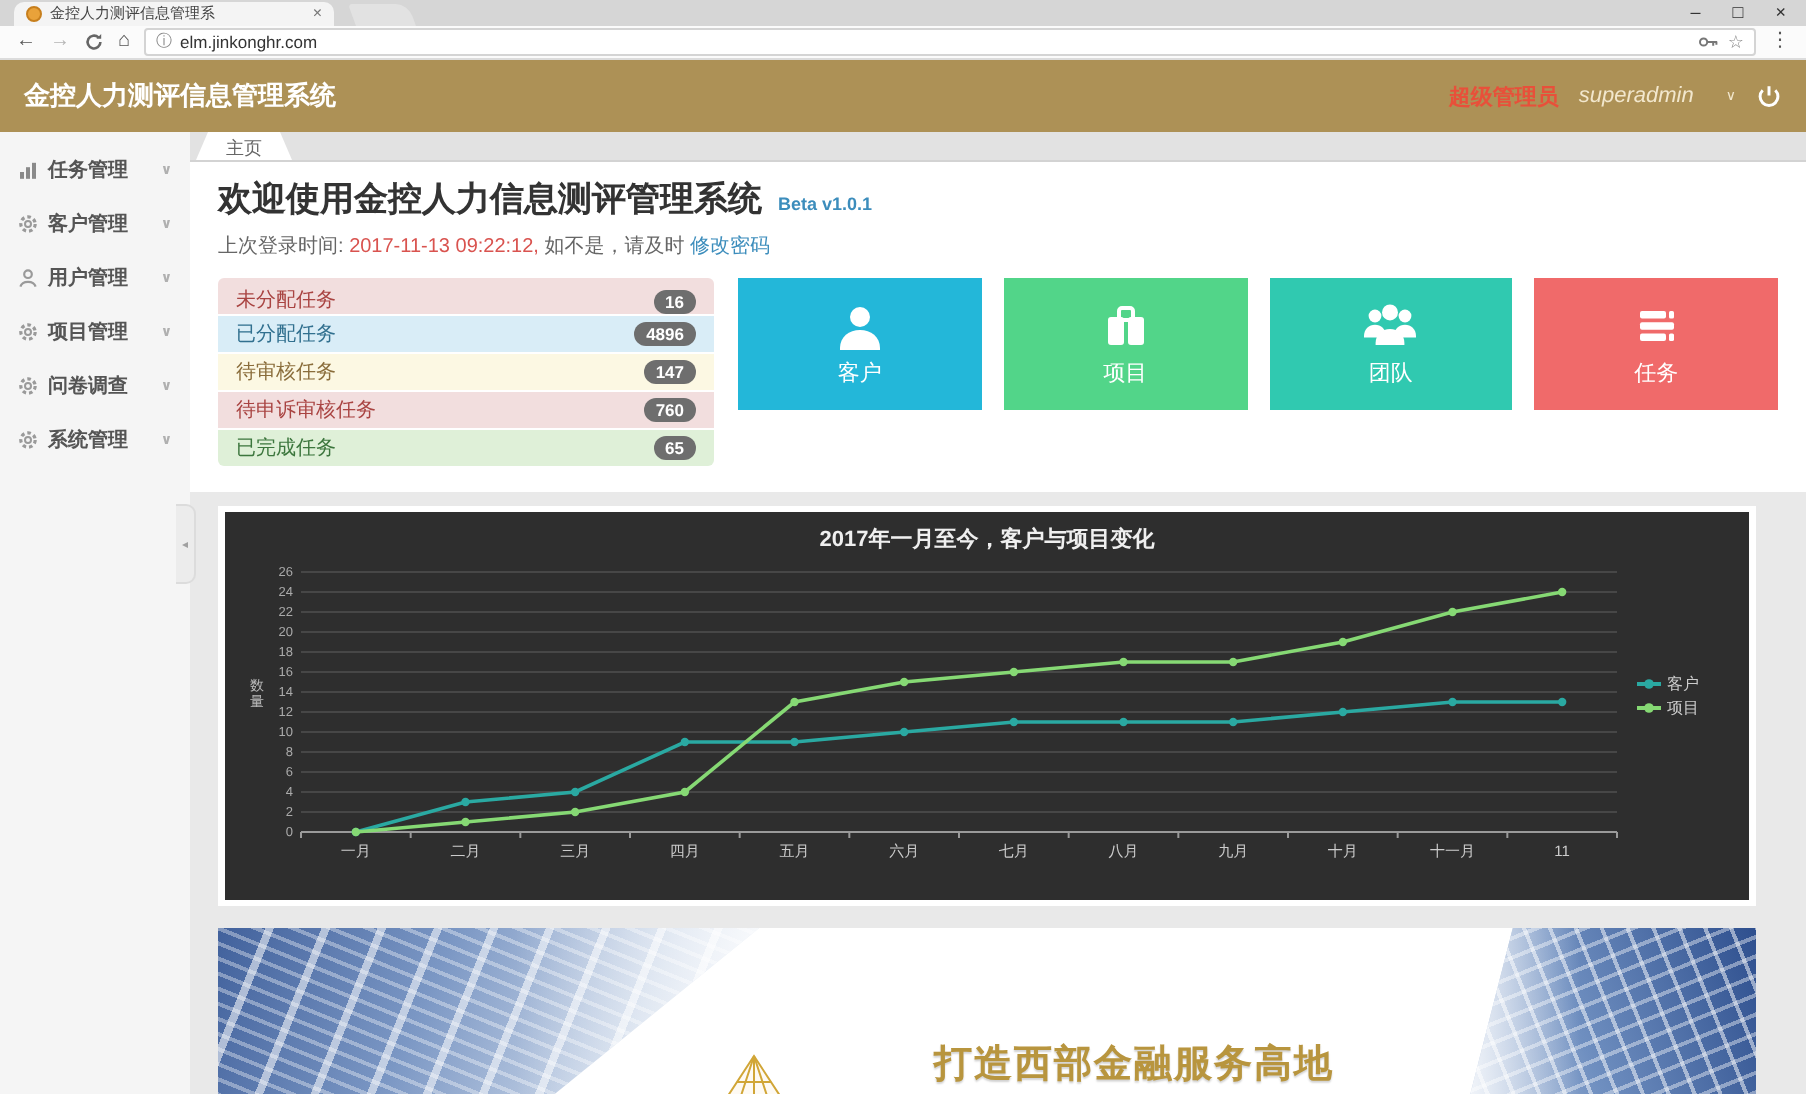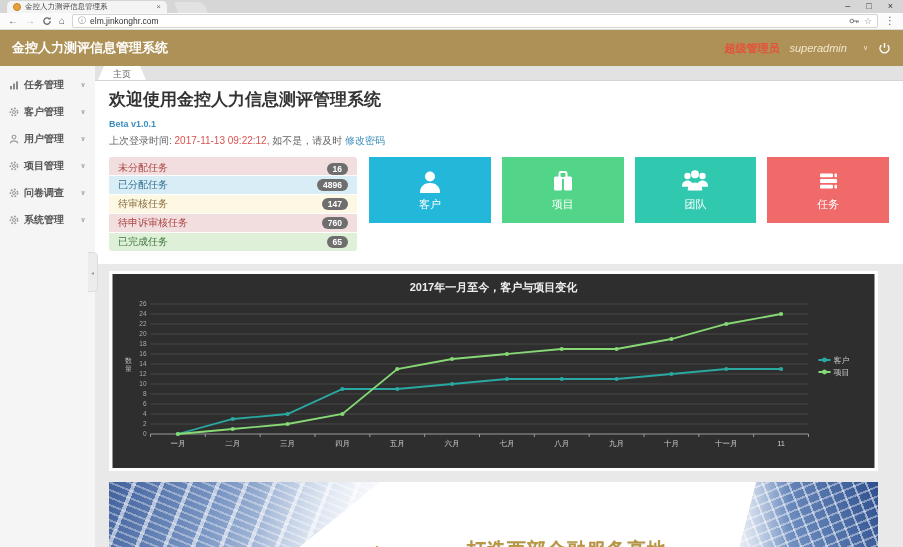--- a/index.html
+++ b/index.html
@@ -49,21 +49,21 @@
              display:flex;align-items:center;justify-content:center;color:#a0a0a0;font-size:6px;z-index:5;}
   .content{flex:1;background:#e9e9e9;display:flex;flex-direction:column;overflow:hidden;}
 
   .crumbbar{height:14px;background:#e2e2e2;border-bottom:1px solid #d3d3d3;
             display:flex;padding-left:3px;flex:none;}
   .crumb-tab{background:#fff;font-size:9px;color:#666;padding:2px 15px 1px;
              clip-path:polygon(6px 0,calc(100% - 6px) 0,100% 100%,0 100%);}
 
   
   .welcome{background:#fff;padding:7px 14px 12px;flex:none;}
-  .w-head{display:flex;align-items:baseline;gap:8px;flex-direction:column;}
+  .w-head{display:flex;align-items:baseline;gap:8px;}
   .w-title{font-size:17px;color:#333;margin:0;font-weight:bold;}
   .beta{color:#3c8dbc;font-size:9px;font-weight:bold;}
   .login-line{font-size:10px;color:#666;margin-top:5px;}
   .login-time{color:#d9534f;font-weight:normal;}
   .pwd-link{color:#3c8dbc;text-decoration:none;}
   .w-row{display:flex;gap:12px;margin-top:9px;}
   .stats{width:248px;flex:none;}
   .stat-row{height:18px;margin-bottom:1px;display:flex;align-items:center;
             justify-content:space-between;padding:0 9px;font-size:10px;}
   .stat-row:first-child{border-radius:3px 3px 0 0;align-items:flex-end;}

